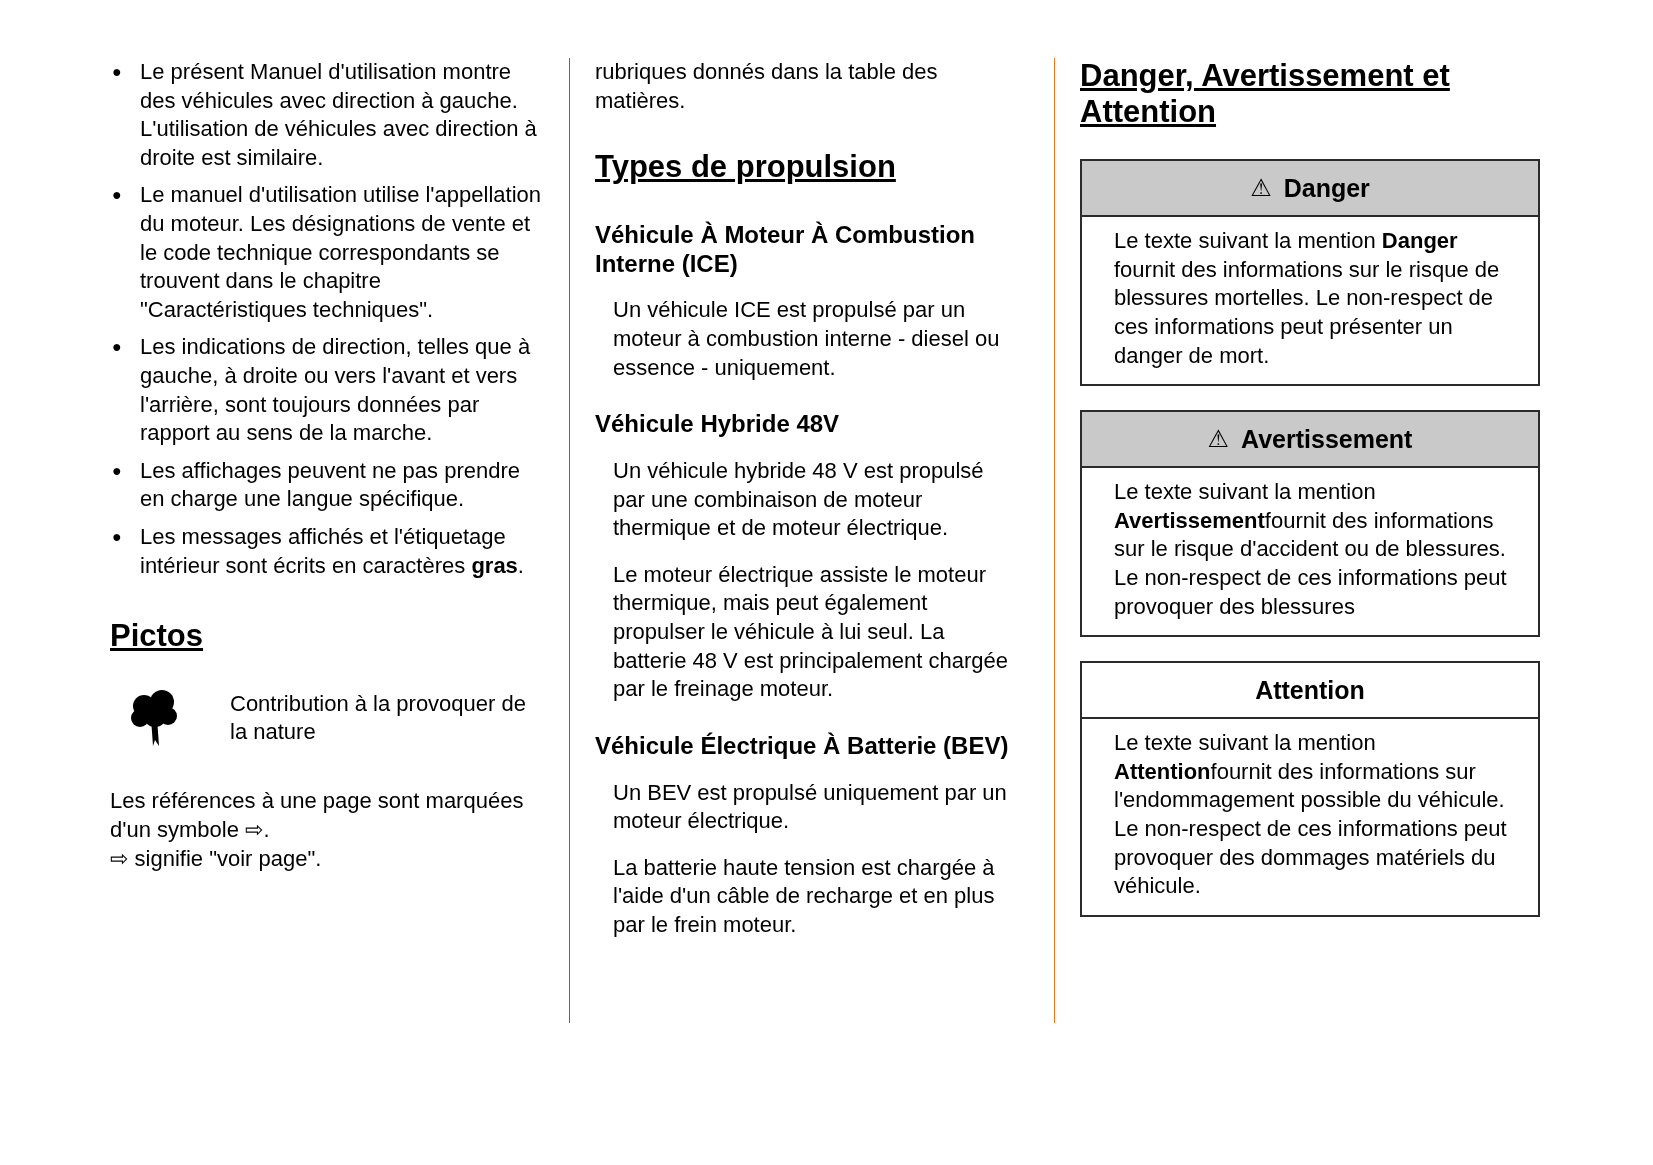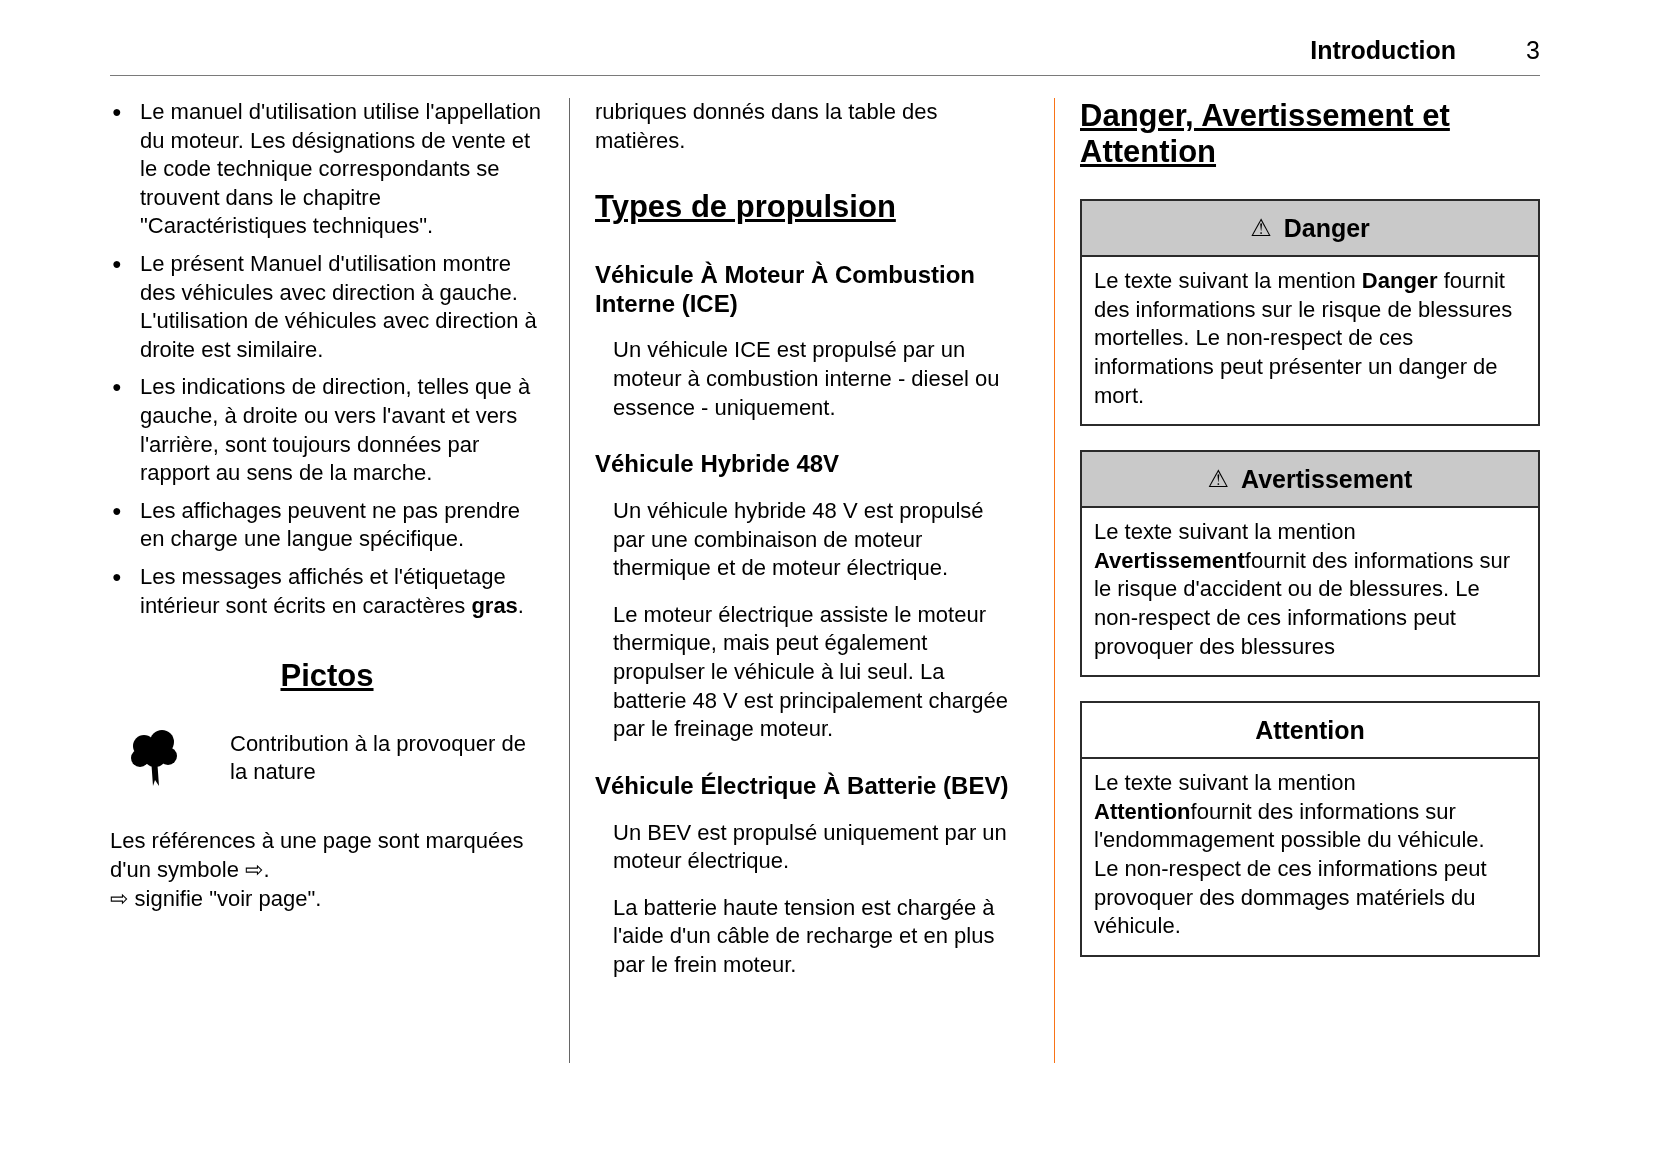--- a/index.html
+++ b/index.html
@@ -54,21 +54,21 @@
     top: 0;
     font-size: 16px;
     line-height: 28px;
   }
   .h-large {
     font-size: 31px;
     font-weight: bold;
     line-height: 1.15;
     text-decoration: underline;
   }
-  .pictos-heading { margin-top: 38px; text-align: center; }
+  .pictos-heading { margin-top: 38px; }
   .picto-row {
     display: flex;
     align-items: flex-start;
     margin-top: 34px;
     margin-bottom: 30px;
   }
   .picto-row .icon-cell { width: 120px; padding-left: 18px; }
   .picto-row .caption { width: 300px; padding-top: 2px; }
   .plain-para { margin: 0; }
   b.inline-bold { font-weight: bold; }
@@ -97,38 +97,34 @@
     justify-content: center;
     gap: 12px;
     height: 56px;
     font-size: 25px;
     font-weight: bold;
     border-bottom: 2px solid #2b2b2b;
   }
   .notice-box .box-header.gray { background: #c9c9c9; }
   .notice-box .box-header.white { background: #ffffff; }
   .warn-icon { font-size: 24px; font-weight: normal; line-height: 1; }
-  .notice-box .box-body { padding: 10px 24px 14px 12px; }
+  .notice-box .box-body { padding: 10px 24px 14px 12px; margin-left: 20px; }
 </style>
 </head>
 <body>
 
 <div class="page">
 
-  <div class="page-header">
-    <span class="title">Introduction</span>
-    <span class="pageno">3</span>
-  </div>
 
   <div class="columns">
 
     <div class="col col1">
       <ul class="bullets">
+        <li>Le présent Manuel d'utilisation montre des véhicules avec direction à gauche. L'utilisation de véhicules avec direction à droite est similaire.</li>
         <li>Le manuel d'utilisation utilise l'appellation du moteur. Les désignations de vente et le code technique correspondants se trouvent dans le chapitre "Caractéristiques techniques".</li>
-        <li>Le présent Manuel d'utilisation montre des véhicules avec direction à gauche. L'utilisation de véhicules avec direction à droite est similaire.</li>
         <li>Les indications de direction, telles que à gauche, à droite ou vers l'avant et vers l'arrière, sont toujours données par rapport au sens de la marche.</li>
         <li>Les affichages peuvent ne pas prendre en charge une langue spécifique.</li>
         <li><span>Les messages affichés et l'étiquetage intérieur sont écrits en caractères </span><b class="inline-bold">gras</b><span>.</span></li>
       </ul>
 
       <h1 class="h-large pictos-heading">Pictos</h1>
 
       <div class="picto-row">
         <span class="icon-cell">
           <svg width="52" height="62" viewBox="0 0 52 62" aria-hidden="true">

